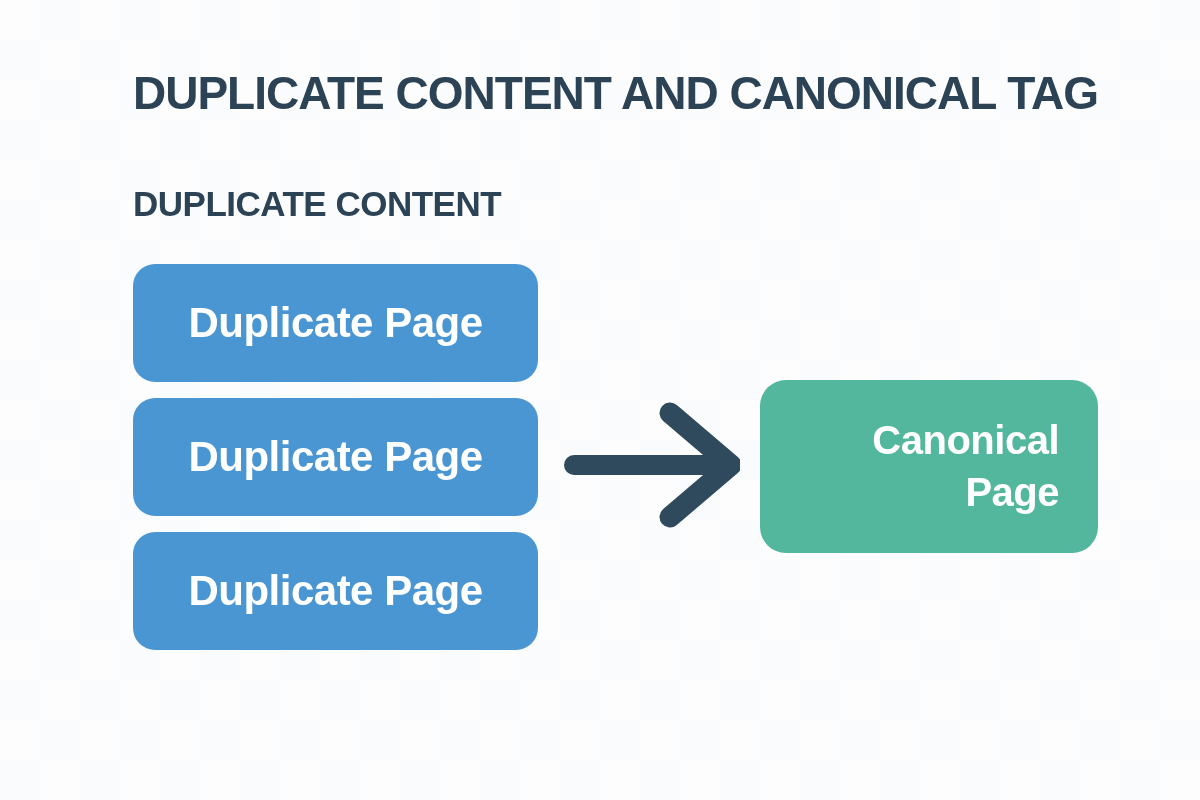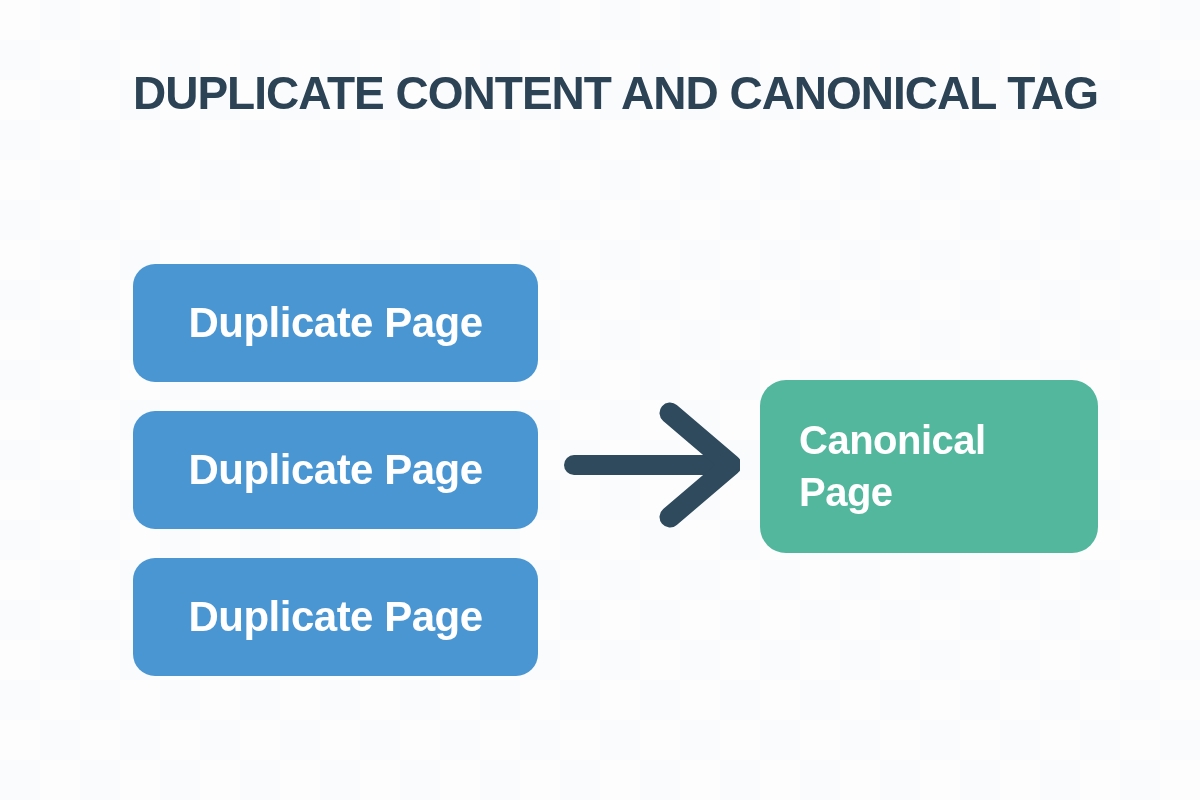--- a/index.html
+++ b/index.html
@@ -41,21 +41,21 @@
   }
   .col-heading.left  { left: 133px; }
   .col-heading.right { left: 765px; }
 
   .dup-stack {
     position: absolute;
     left: 133px;
     top: 264px;
     display: flex;
     flex-direction: column;
-    gap: 29px;
+    gap: 16px;
     justify-content: center;
   }
   .dup-box {
     width: 405px;
     height: 118px;
     background: #4a96d3;
     border-radius: 22px;
     display: flex;
     align-items: center;
     justify-content: center;
@@ -85,31 +85,32 @@
     display: flex;
     align-items: center;
     justify-content: center;
   }
   .canonical-box .box-label {
     color: #ffffff;
     font-size: 40px;
     font-weight: bold;
     letter-spacing: -0.5px;
     line-height: 1.28;
-    text-align: left;
+    text-align: right;
     width: 260px; 
   }
 </style>
 </head>
 <body>
 
 <div class="canvas">
 
   <h1 class="main-title">DUPLICATE CONTENT AND CANONICAL TAG</h1>
 
+  <h2 class="col-heading left">DUPLICATE CONTENT</h2>
 
 
   <div class="dup-stack">
     <div class="dup-box">
       <span class="box-label">Duplicate Page</span>
     </div>
     <div class="dup-box">
       <span class="box-label">Duplicate Page</span>
     </div>
     <div class="dup-box">

